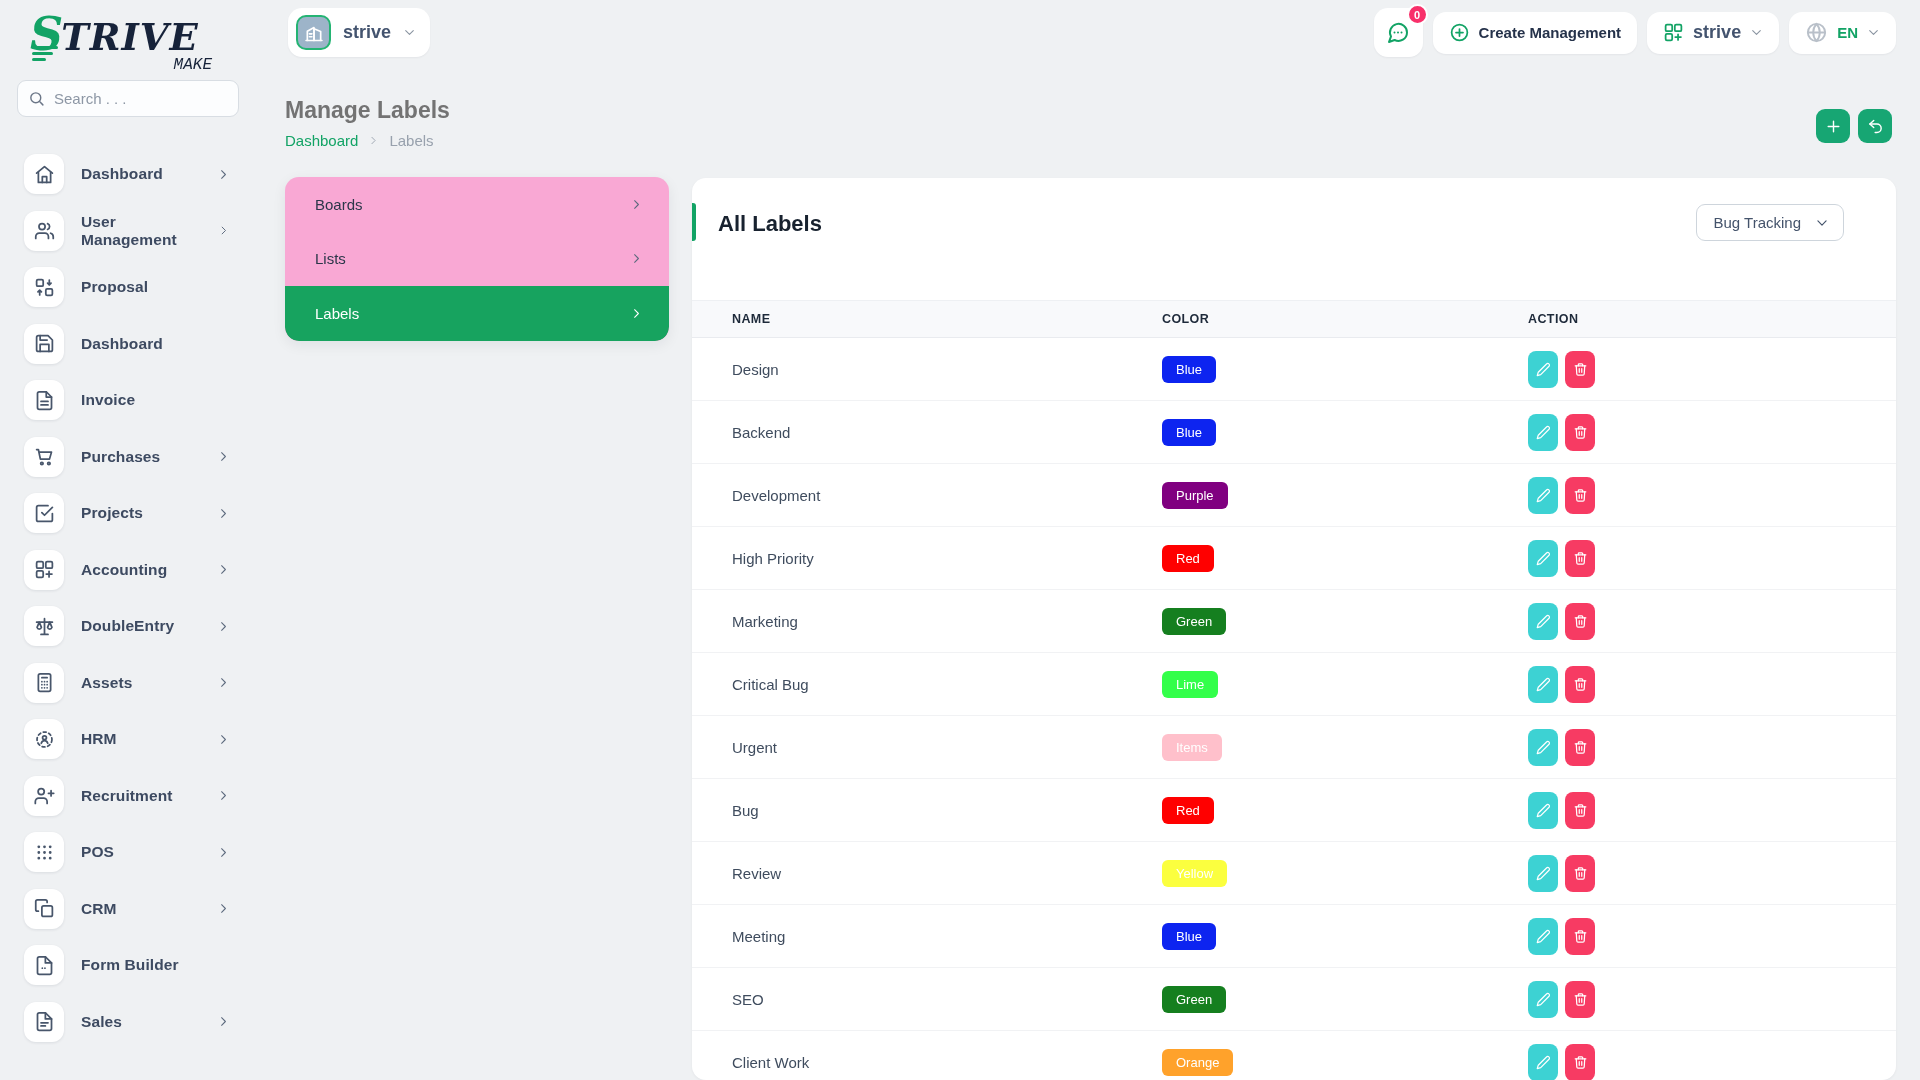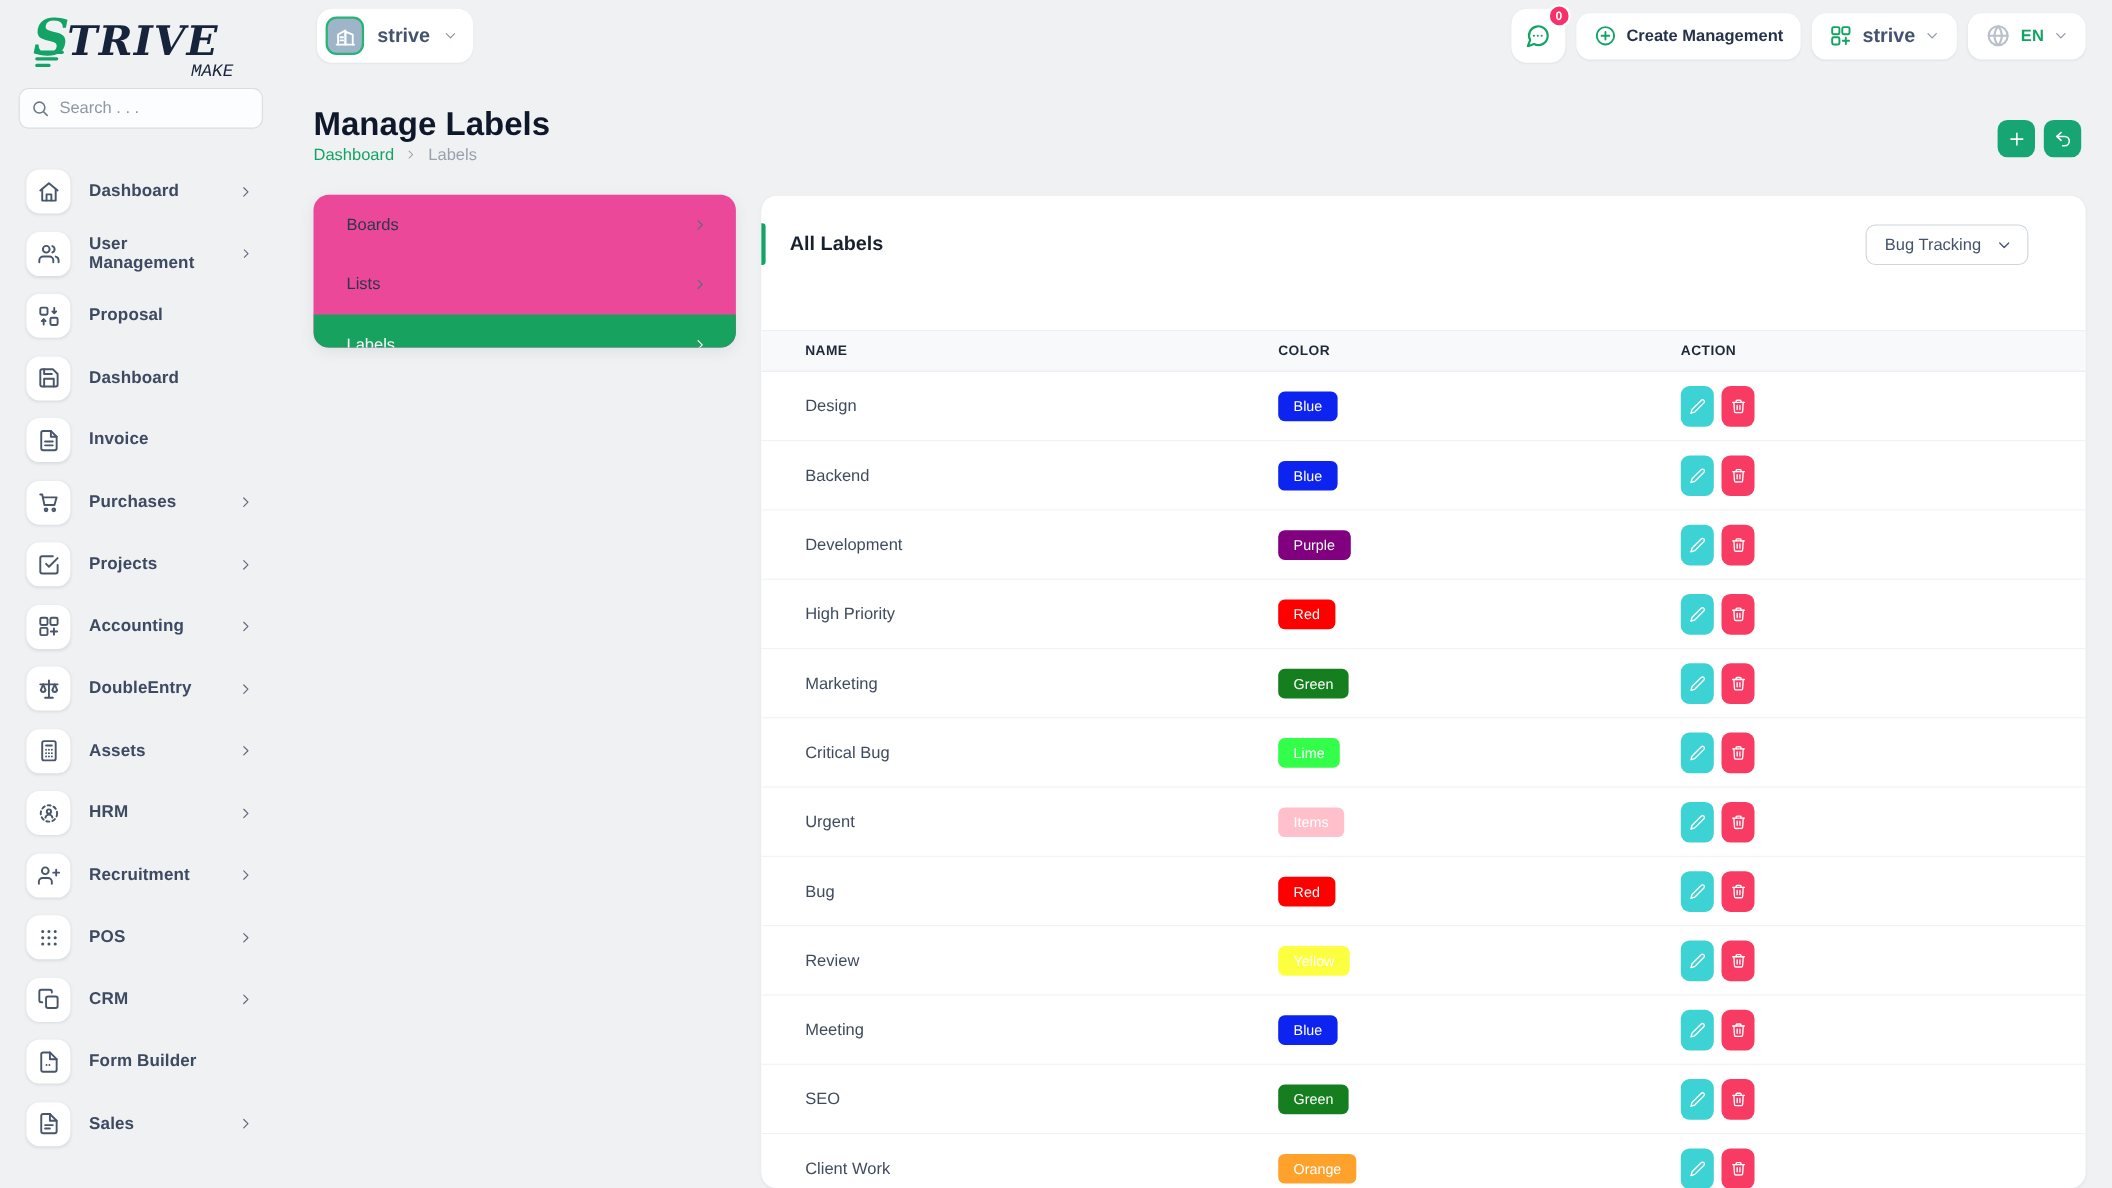--- a/index.html
+++ b/index.html
@@ -45,41 +45,41 @@
   .pill{height:42px;background:#fff;border-radius:13px;display:flex;align-items:center;gap:9px;padding:0 16px;box-shadow:0 1px 2px rgba(16,24,40,.05)}
   .pill .pico{width:21px;height:21px}
   .create-pill .pico{color:#12a365}
   .create-pill .ptxt{font-size:15px;font-weight:bold;color:#25324a}
   .app-pill .pico{color:#12a365}
   .app-pill .ptxt{font-size:18px;color:#44546f;font-weight:bold}
   .lang-pill .pico{color:#b9c0c9;width:23px;height:23px}
   .lang-pill .ptxt{font-size:15px;font-weight:bold;color:#12a365}
 
   
-  .page-title{position:absolute;left:285px;top:97px;font-size:30px;font-weight:bold;color:#0f172a}
+  .page-title{position:absolute;left:285px;top:97px;font-size:23px;font-weight:bold;color:#737373}
   .breadcrumb{position:absolute;left:285px;top:132px;display:flex;align-items:center;gap:10px;font-size:15px}
   .breadcrumb .home{color:#12a365}
   .breadcrumb .sep{width:11px;height:11px;color:#9aa3af}
   .breadcrumb .cur{color:#98a1ad}
   .head-actions{position:absolute;top:109px;right:28px;display:flex;gap:8px}
   .sq-btn{width:34px;height:34px;background:#17a673;border-radius:9px;color:#fff;display:flex;align-items:center;justify-content:center}
   .sq-btn span{width:17px;height:17px;display:block}
 
   
-  .submenu{position:absolute;left:285px;top:177px;width:384px;height:139px;background:#ec4899;border-radius:14px;box-shadow:0 4px 14px rgba(16,24,40,.07);overflow:hidden}
+  .submenu{position:absolute;left:285px;top:177px;width:384px;height:164px;background:#f9a8d4;border-radius:14px;box-shadow:0 4px 14px rgba(16,24,40,.07);overflow:hidden}
   .sub-item{height:54.6px;display:flex;align-items:center;padding:0 26px 0 30px;font-size:15px;color:#2b3649}
   .sub-item .chev{margin-left:auto;width:13px;height:13px;color:#5c6a7d}
   .sub-item.active{background:#17a35f;color:#fff;border-radius:0 0 14px 14px}
   .sub-item.active .chev{color:#fff}
 
   
   .panel{position:absolute;left:692px;top:178px;width:1204px;height:902px;background:#fff;border-radius:14px;box-shadow:0 1px 3px rgba(16,24,40,.05);overflow:hidden}
   .panel-head{position:relative;height:122px}
   .accent-bar{position:absolute;left:0;top:25px;width:4px;height:38px;background:#12a365;border-radius:0 3px 3px 0}
-  .panel-title{position:absolute;left:26px;top:33px;font-size:18px;font-weight:bold;color:#18222f}
+  .panel-title{position:absolute;left:26px;top:33px;font-size:22px;font-weight:bold;color:#18222f}
   .filter{position:absolute;right:52px;top:26px;height:37px;border:1px solid #ced5dc;border-radius:9px;background:#fff;display:flex;align-items:center;gap:14px;padding:0 14px 0 16px}
   .filter .ftxt{font-size:15px;color:#44536b}
   .filter .chev{width:14px;height:14px;color:#44536b}
   .thead,.trow{display:grid;grid-template-columns:430px 366px 1fr;align-items:center;padding-left:40px}
   .thead{height:38px;background:#f8f9fb;border-top:1px solid #eef0f3;border-bottom:1px solid #e9ebef}
   .thead .hcell{font-size:12.5px;font-weight:bold;color:#1e2a3a;letter-spacing:.4px}
   .trow{height:63px;border-bottom:1px solid #f1f2f4}
   .trow .name{font-size:15px;color:#3f4c5e}
   .badge{display:inline-block;padding:7px 14px;border-radius:6px;font-size:13px;color:#fff;line-height:1}
   .actions{display:flex;gap:7px}

